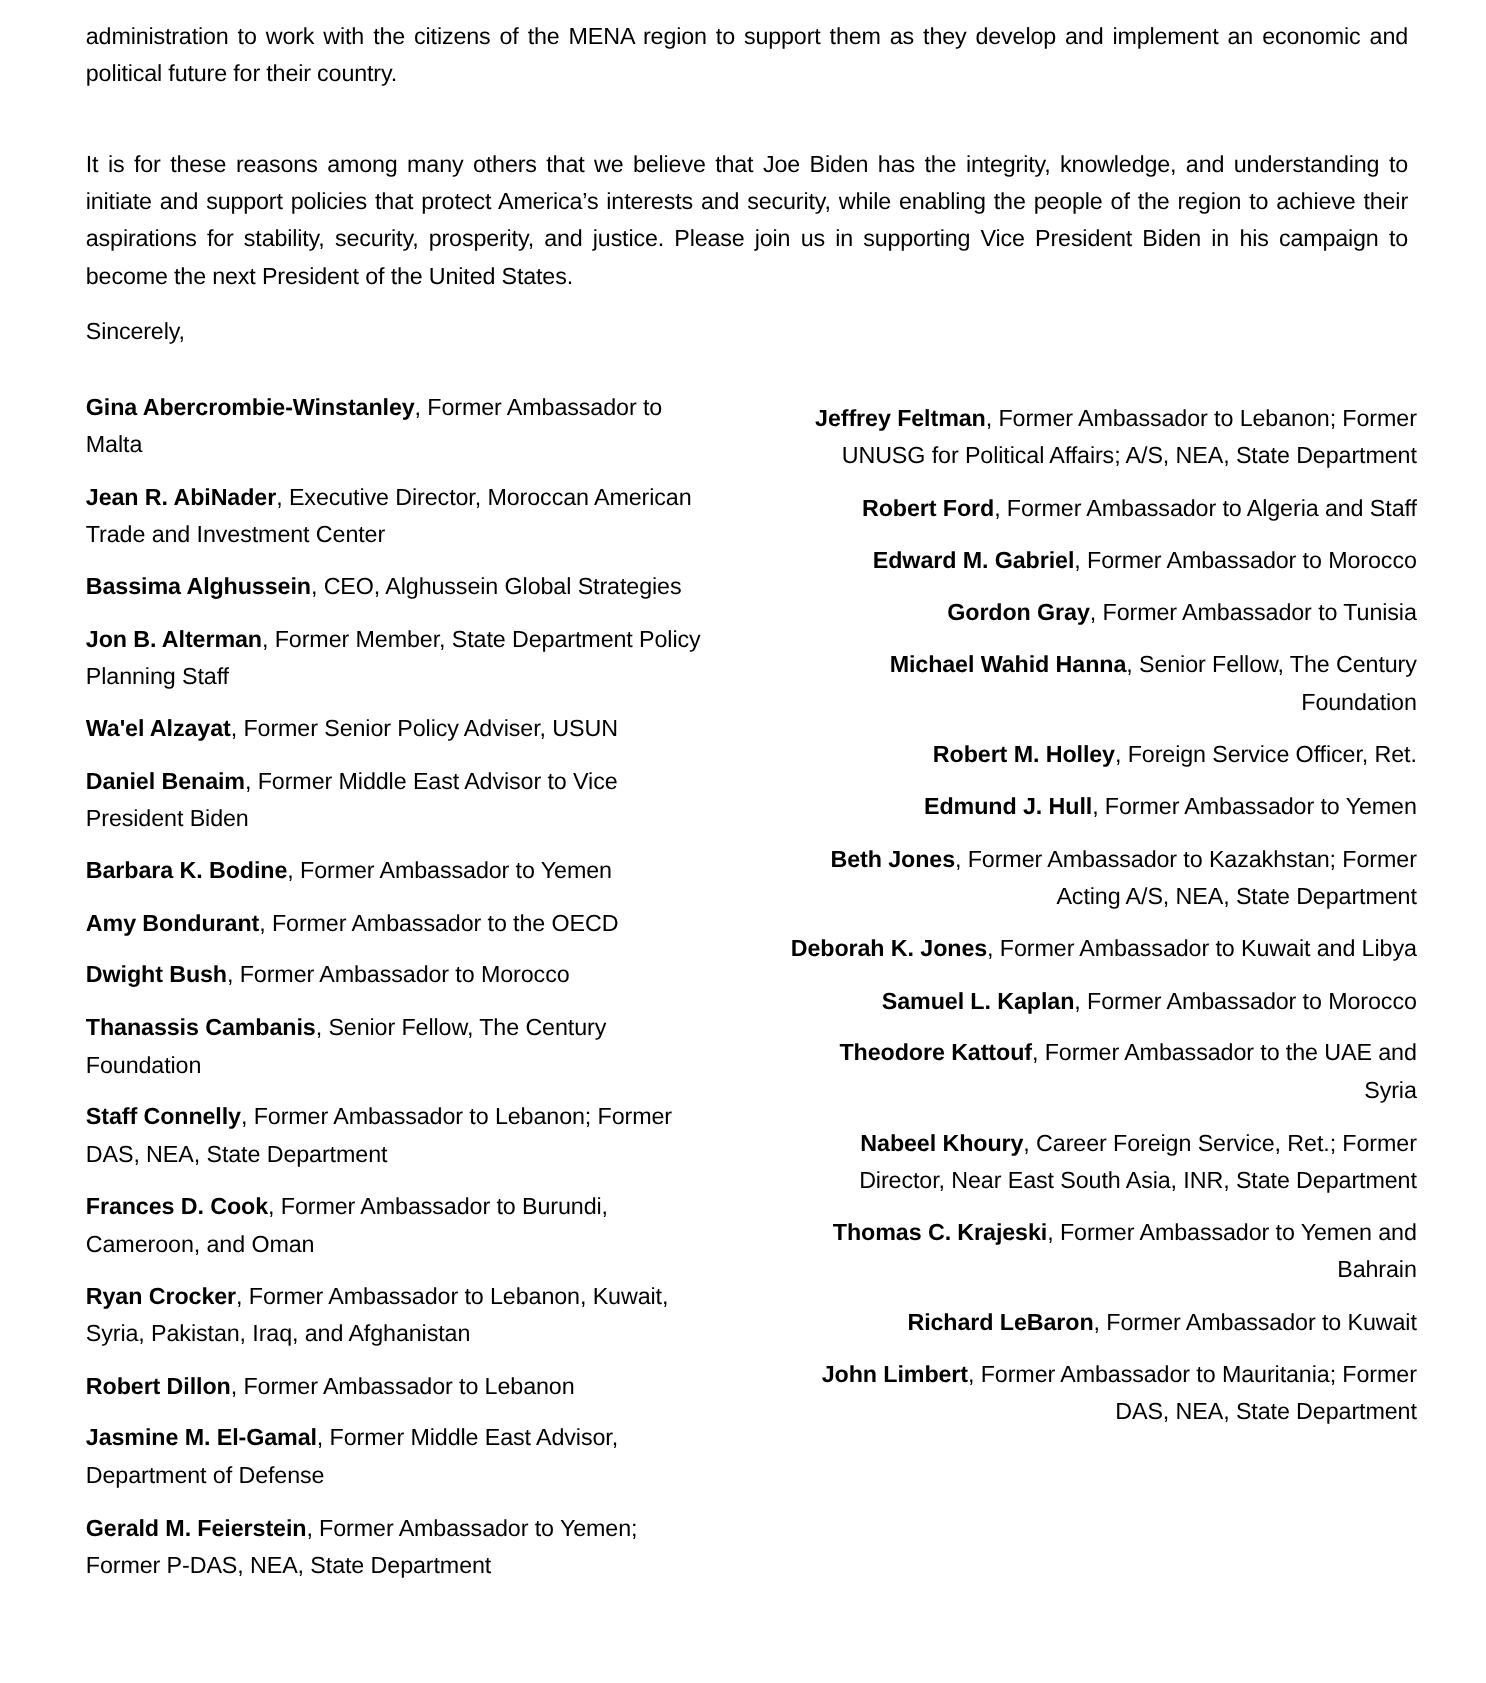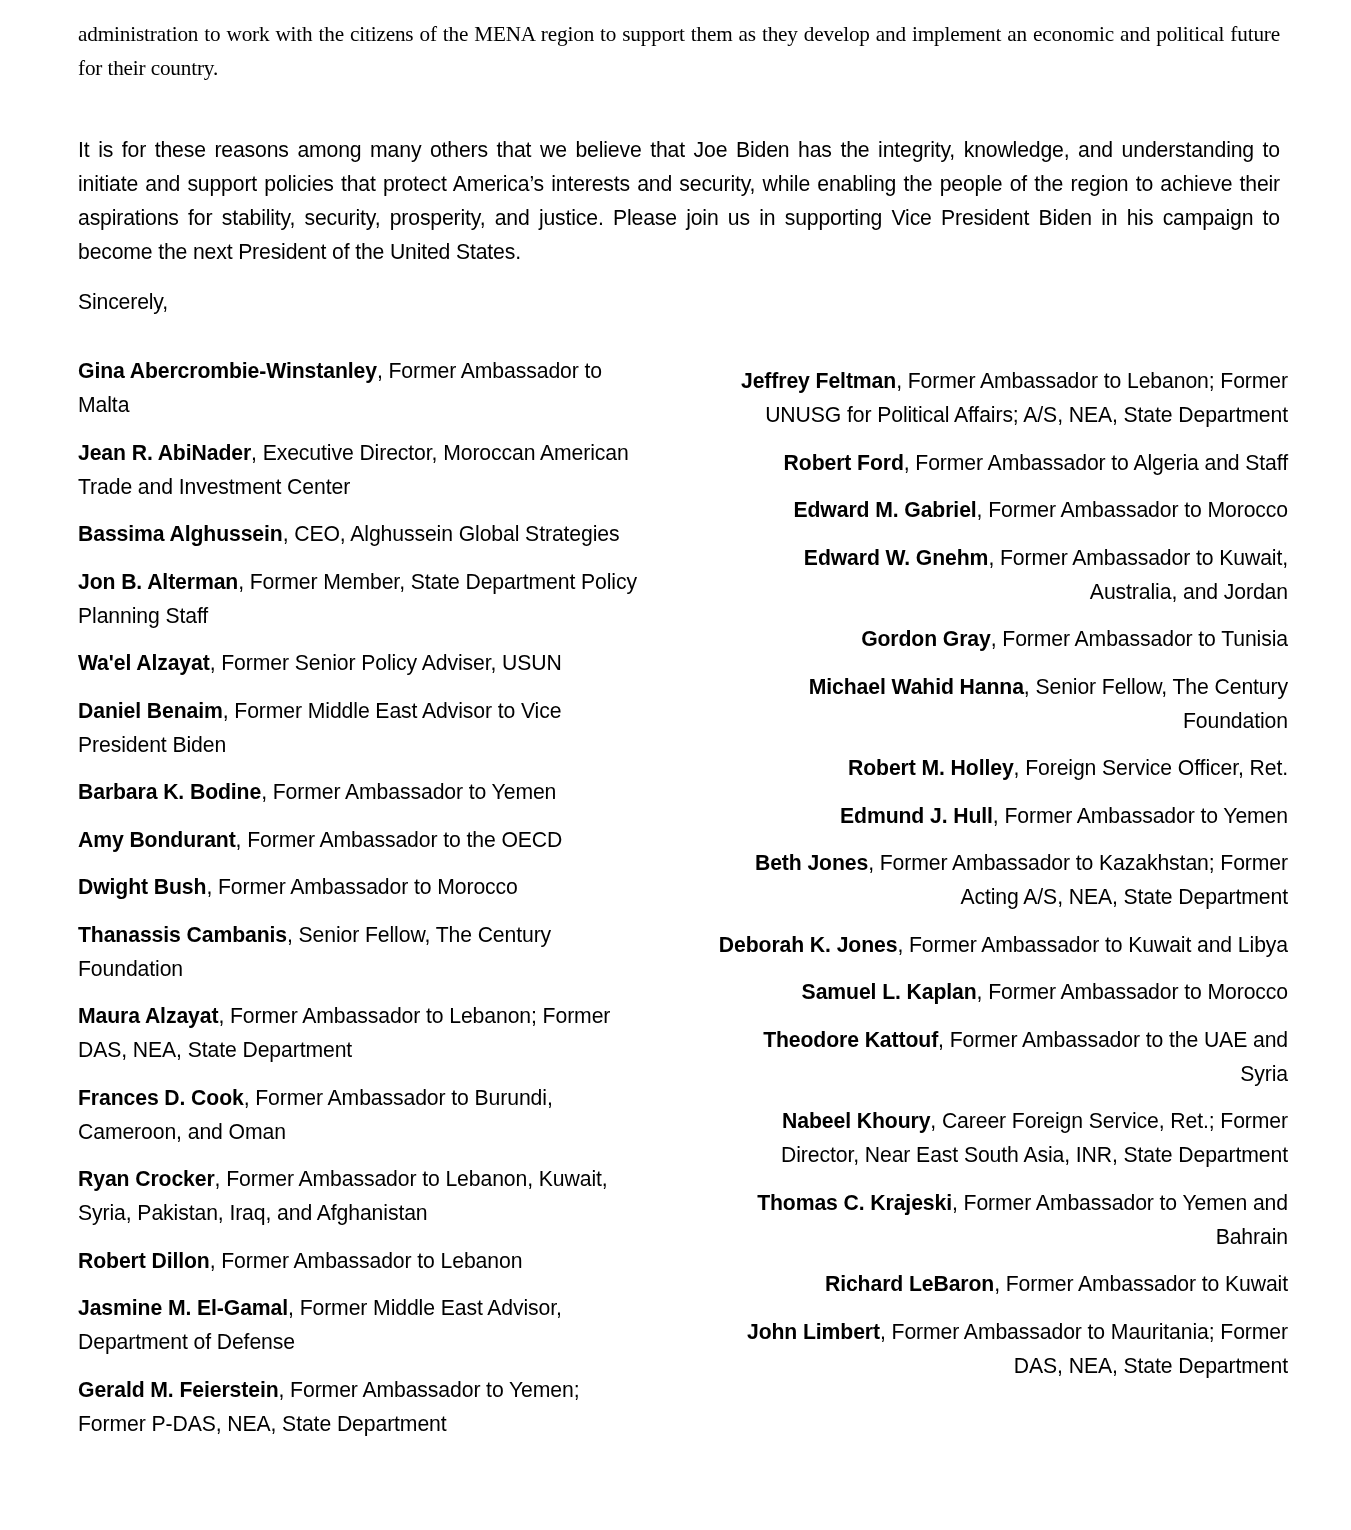--- a/index.html
+++ b/index.html
@@ -7,21 +7,21 @@
     width: 1351px; height: 1530px; position: relative; overflow: hidden;
     font-family: "Liberation Sans", "DejaVu Sans", sans-serif;
     color: #000000;
   }
   .para {
     position: absolute; left: 78px; width: 1202px;
     font-size: 21.2px; line-height: 34px; text-align: justify;
     letter-spacing: -0.15px;
   }
   .para.last-line-left { text-align-last: left; }
-  #p1 { top: 17px; font-family: Liberation Serif, serif; }
+  #p1 { top: 17px; }
   #p2 { top: 117px; margin-top: 16px; }
   #closing { top: 285px; }
   .col { position: absolute; width: 565px; }
   #col-left { left: 78px; top: 354px; }
   #col-right { left: 718px; top: 364px; width: 570px; text-align: right; }
   .entry {
     font-size: 21.2px; line-height: 34px; margin: 0 0 13.5px 0;
     letter-spacing: -0.1px;
   }
   .entry .name { font-weight: bold; }
@@ -37,33 +37,32 @@
   <p class="entry"><span class="name">Gina Abercrombie-Winstanley</span><span>, Former Ambassador to Malta</span></p>
   <p class="entry"><span class="name">Jean R. AbiNader</span><span>, Executive Director, Moroccan American Trade and Investment Center</span></p>
   <p class="entry"><span class="name">Bassima Alghussein</span><span>, CEO, Alghussein Global Strategies</span></p>
   <p class="entry"><span class="name">Jon B. Alterman</span><span>, Former Member, State Department Policy Planning Staff</span></p>
   <p class="entry"><span class="name">Wa'el Alzayat</span><span>, Former Senior Policy Adviser, USUN</span></p>
   <p class="entry"><span class="name">Daniel Benaim</span><span>, Former Middle East Advisor to Vice President Biden</span></p>
   <p class="entry"><span class="name">Barbara K. Bodine</span><span>, Former Ambassador to Yemen</span></p>
   <p class="entry"><span class="name">Amy Bondurant</span><span>, Former Ambassador to the OECD</span></p>
   <p class="entry"><span class="name">Dwight Bush</span><span>, Former Ambassador to Morocco</span></p>
   <p class="entry"><span class="name">Thanassis Cambanis</span><span>, Senior Fellow, The Century Foundation</span></p>
-  <p class="entry"><span class="name">Maura Alzayat</span><span>, Former Ambassador to Lebanon; Former DAS, NEA, State Department</span></p>
+  <p class="entry"><span class="name">Staff Connelly</span><span>, Former Ambassador to Lebanon; Former DAS, NEA, State Department</span></p>
   <p class="entry"><span class="name">Frances D. Cook</span><span>, Former Ambassador to Burundi, Cameroon, and Oman</span></p>
   <p class="entry"><span class="name">Ryan Crocker</span><span>, Former Ambassador to Lebanon, Kuwait, Syria, Pakistan, Iraq, and Afghanistan</span></p>
   <p class="entry"><span class="name">Robert Dillon</span><span>, Former Ambassador to Lebanon</span></p>
   <p class="entry"><span class="name">Jasmine M. El-Gamal</span><span>, Former Middle East Advisor, Department of Defense</span></p>
   <p class="entry"><span class="name">Gerald M. Feierstein</span><span>, Former Ambassador to Yemen; Former P-DAS, NEA, State Department</span></p>
 </div>
 
 <div id="col-right" class="col">
   <p class="entry"><span class="name">Jeffrey Feltman</span><span>, Former Ambassador to Lebanon; Former UNUSG for Political Affairs; A/S, NEA, State Department</span></p>
   <p class="entry"><span class="name">Robert Ford</span><span>, Former Ambassador to Algeria and Staff</span></p>
   <p class="entry"><span class="name">Edward M. Gabriel</span><span>, Former Ambassador to Morocco</span></p>
-  <p class="entry"><span class="name">Edward W. Gnehm</span><span>, Former Ambassador to Kuwait, Australia, and Jordan</span></p>
   <p class="entry"><span class="name">Gordon Gray</span><span>, Former Ambassador to Tunisia</span></p>
   <p class="entry"><span class="name">Michael Wahid Hanna</span><span>, Senior Fellow, The Century Foundation</span></p>
   <p class="entry"><span class="name">Robert M. Holley</span><span>, Foreign Service Officer, Ret.</span></p>
   <p class="entry"><span class="name">Edmund J. Hull</span><span>, Former Ambassador to Yemen</span></p>
   <p class="entry"><span class="name">Beth Jones</span><span>, Former Ambassador to Kazakhstan; Former Acting A/S, NEA, State Department</span></p>
   <p class="entry"><span class="name">Deborah K. Jones</span><span>, Former Ambassador to Kuwait and Libya</span></p>
   <p class="entry"><span class="name">Samuel L. Kaplan</span><span>, Former Ambassador to Morocco</span></p>
   <p class="entry"><span class="name">Theodore Kattouf</span><span>, Former Ambassador to the UAE and Syria</span></p>
   <p class="entry"><span class="name">Nabeel Khoury</span><span>, Career Foreign Service, Ret.; Former Director, Near East South Asia, INR, State Department</span></p>
   <p class="entry"><span class="name">Thomas C. Krajeski</span><span>, Former Ambassador to Yemen and Bahrain</span></p>

